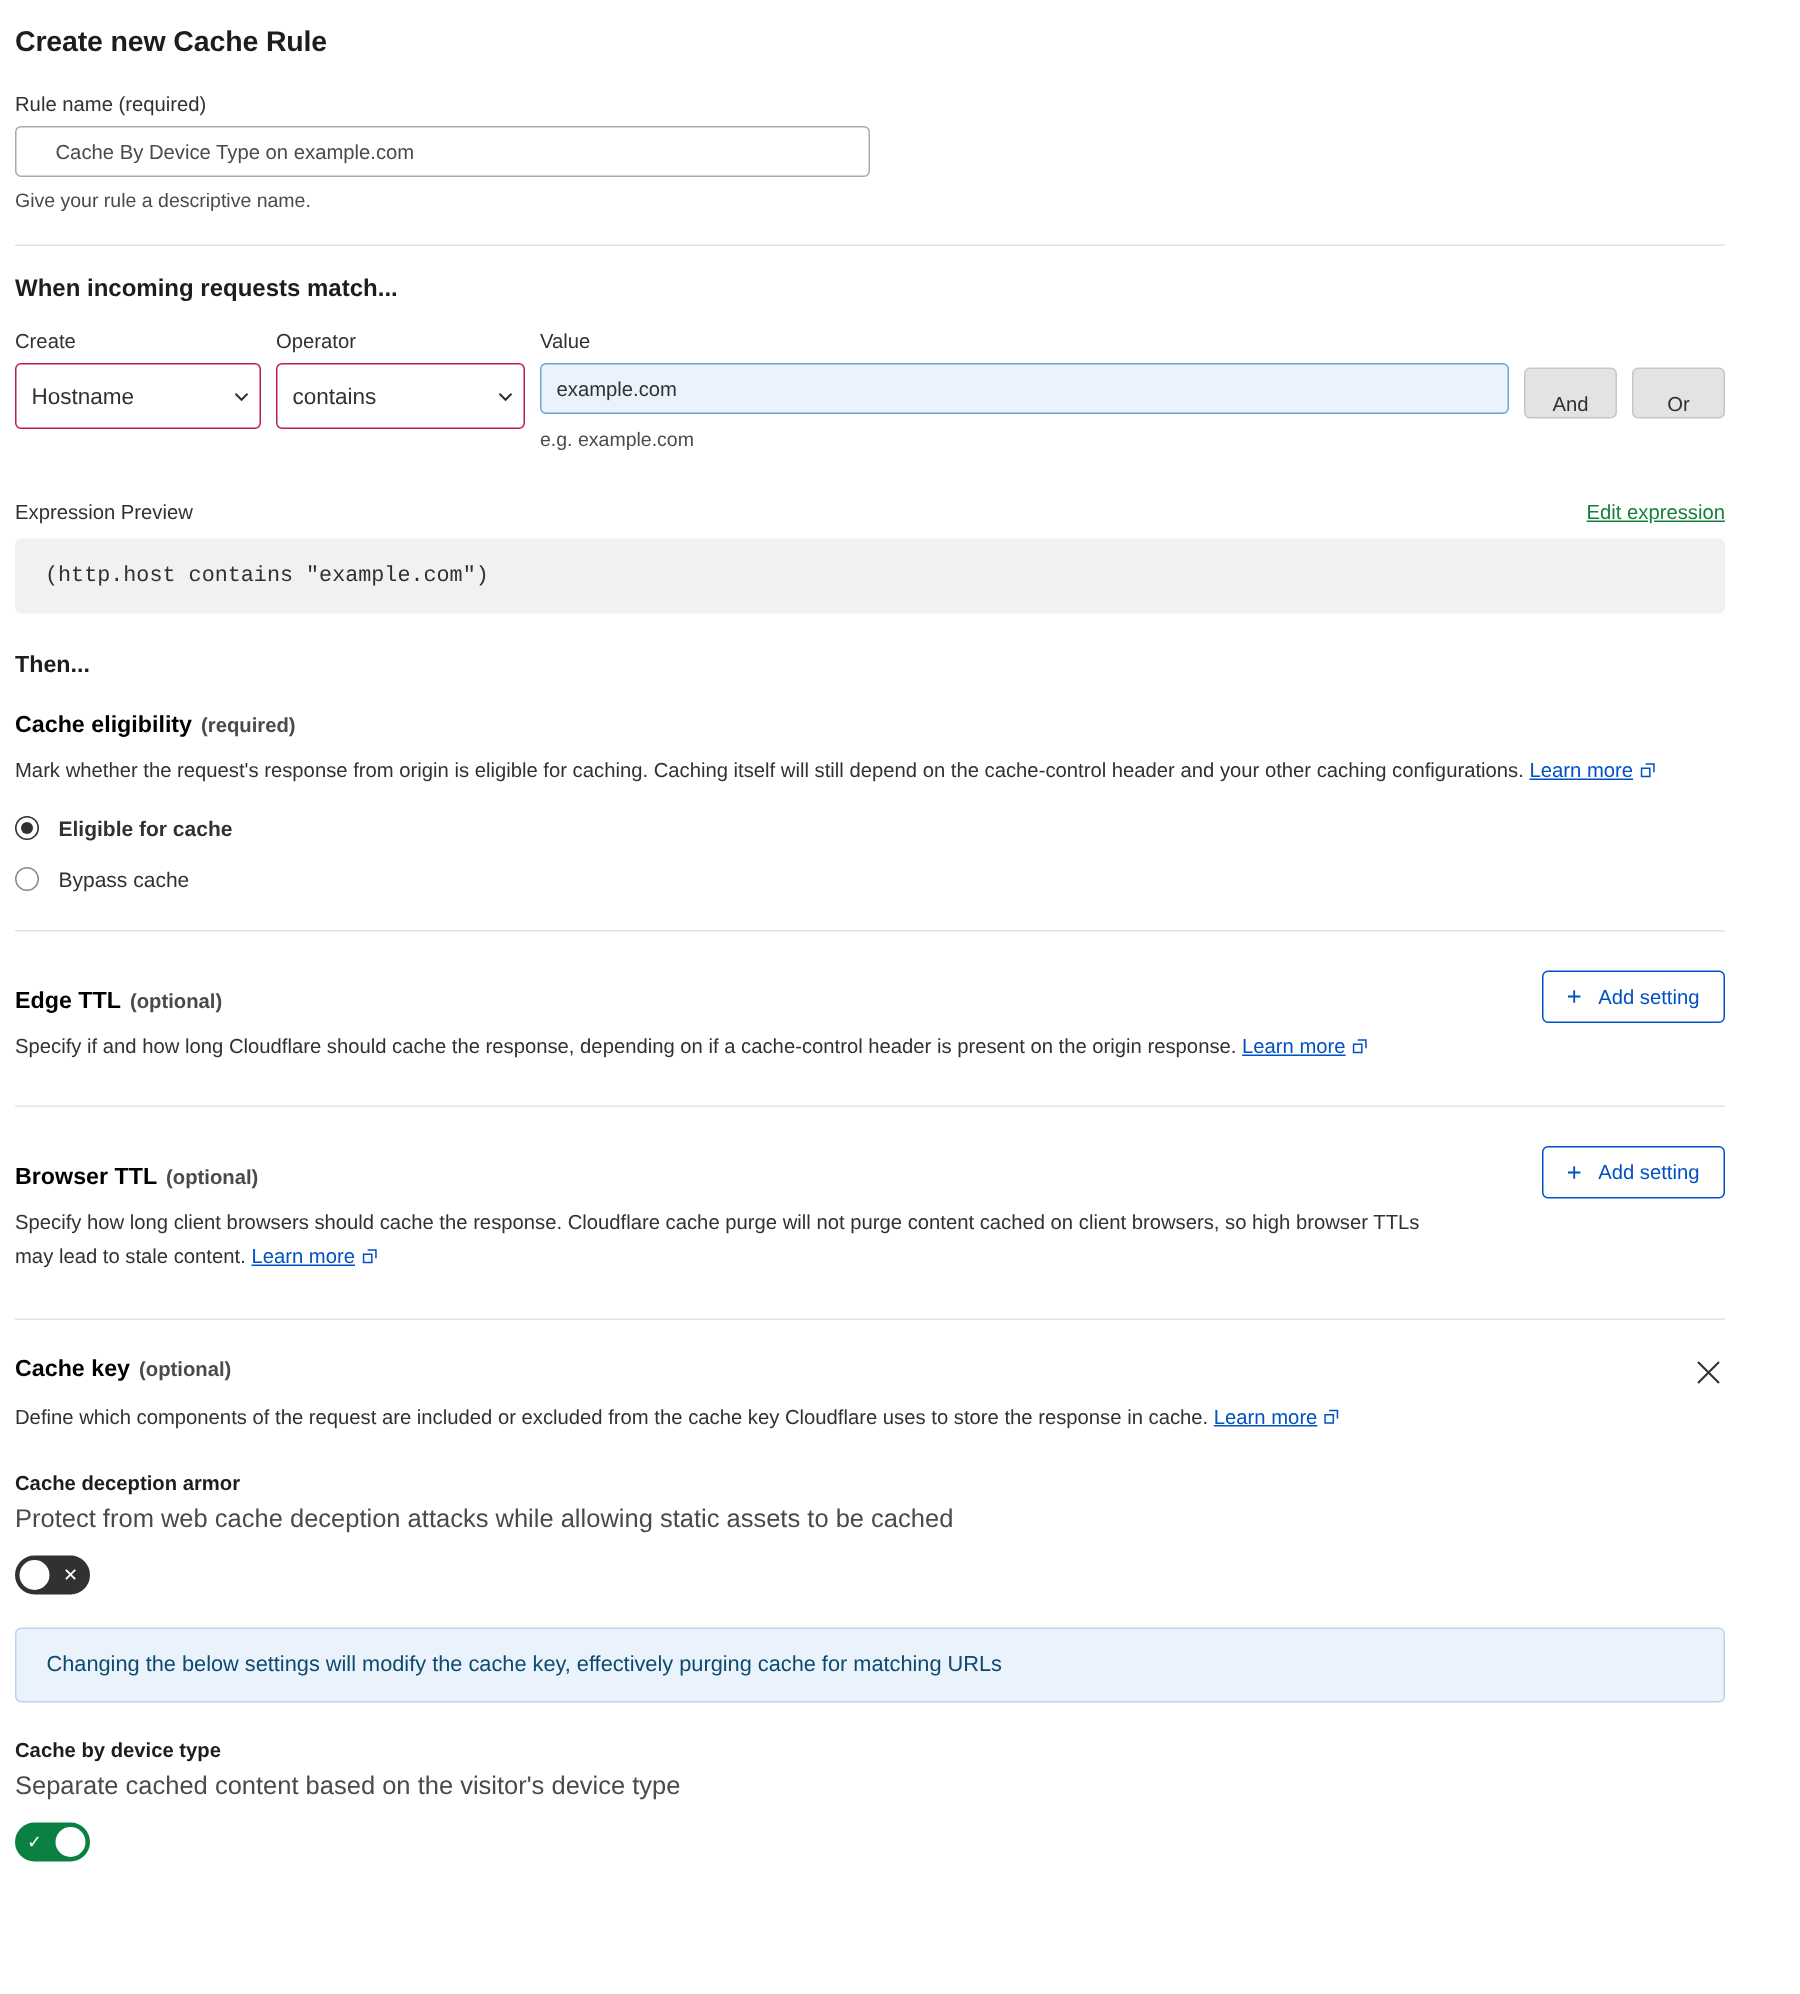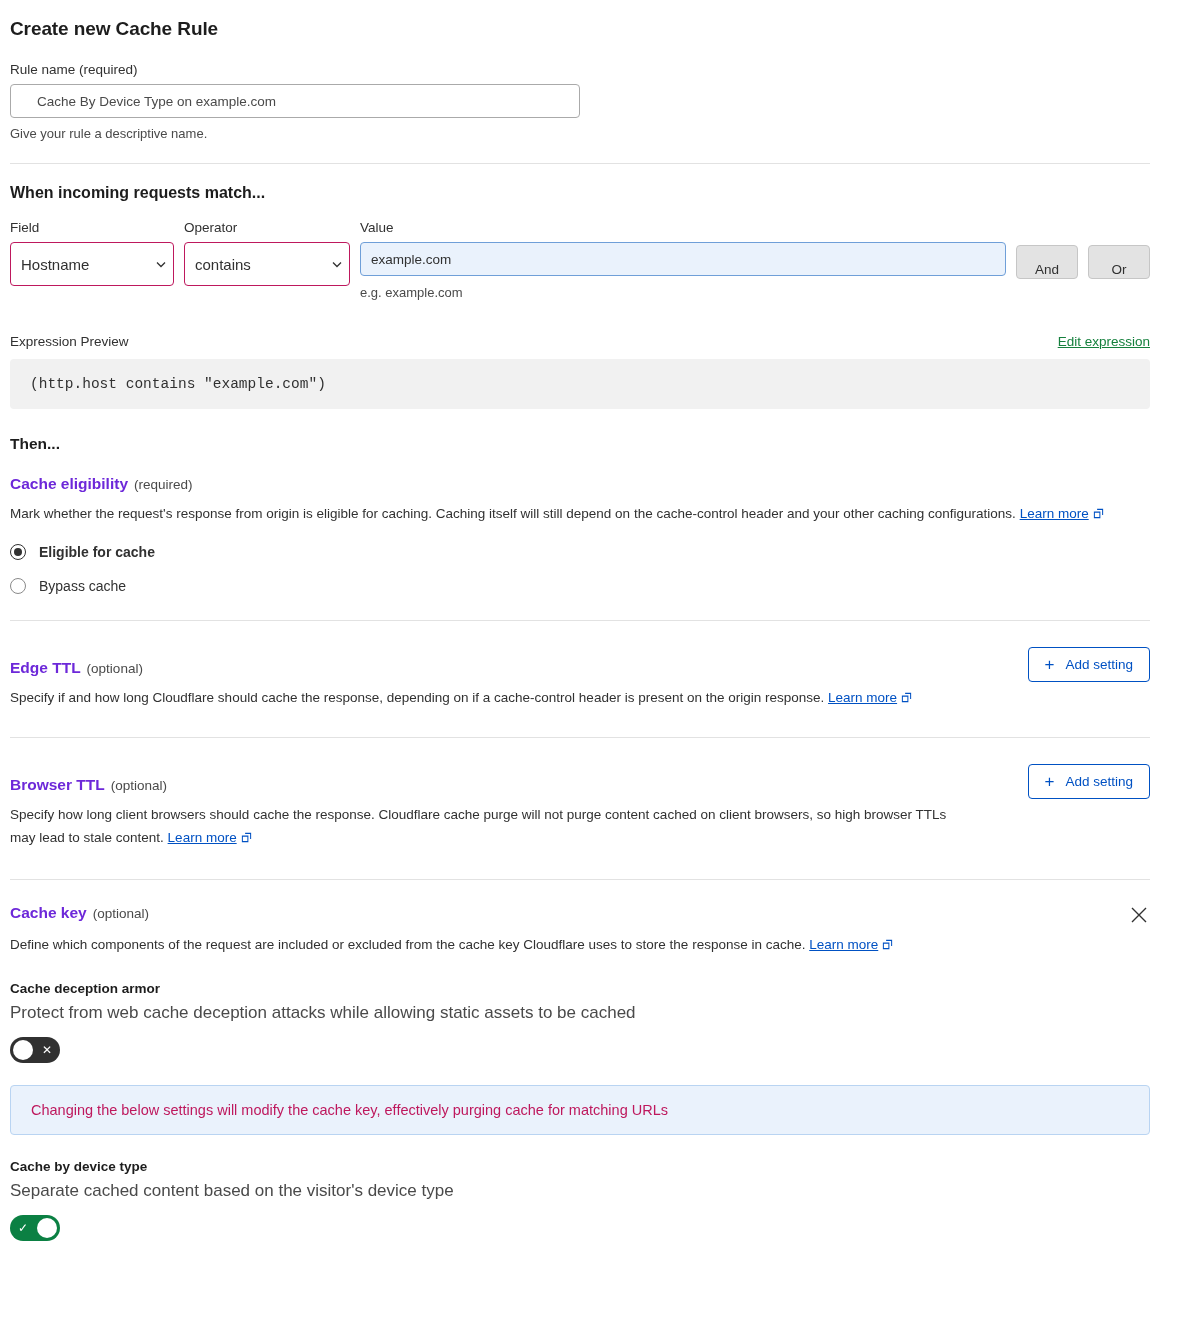--- a/index.html
+++ b/index.html
@@ -154,27 +154,27 @@
   }
   .then-heading {
     font-size: 15.5px;
     font-weight: bold;
     color: #1d1d1d;
     margin: 26px 0 0 0;
   }
   .sub-heading {
     font-size: 15.5px;
     font-weight: bold;
-    color: #6d28d9;
+    color: #000000;
     margin: 26px 0 0 0;
     display: inline;
   }
   .optional-tag {
     font-size: 13.5px;
-    font-weight: normal;
+    font-weight: bold;
     color: #4a4a4a;
     margin-left: 6px;
   }
   .desc {
     font-size: 13.5px;
     color: #313131;
     line-height: 1.7;
     margin-top: 10px;
     max-width: 1115px;
   }
@@ -307,21 +307,21 @@
   }
   .toggle.off .mark { right: 8px; }
   .toggle.on .mark { left: 8px; }
   .info-banner {
     margin-top: 22px;
     background: #eaf2fc;
     border: 1px solid #b9d4f2;
     border-radius: 4px;
     padding: 16px 20px;
     font-size: 14.5px;
-    color: #be185d;
+    color: #0c4a6e;
   }
 </style>
 </head>
 <body>
 
 <div class="page">
 
   <div class="page-title">Create new Cache Rule</div>
 
   <div>
@@ -331,21 +331,21 @@
   </div>
 
   <hr class="divider">
 
   <div>
     <div class="section-heading">When incoming requests match...</div>
 
     <div class="match-row">
 
       <div class="field-col">
-        <div class="col-label">Field</div>
+        <div class="col-label">Create</div>
         <div class="select-wrap">
           <div class="select-box">Hostname</div>
           <span class="caret">
             <svg viewBox="0 0 10 10" width="10" height="10">
                 <path d="M1 3 L5 7 L9 3" fill="none" stroke="#313131" stroke-width="1.3"></path>
               </svg>
           </span>
         </div>
       </div>
 

